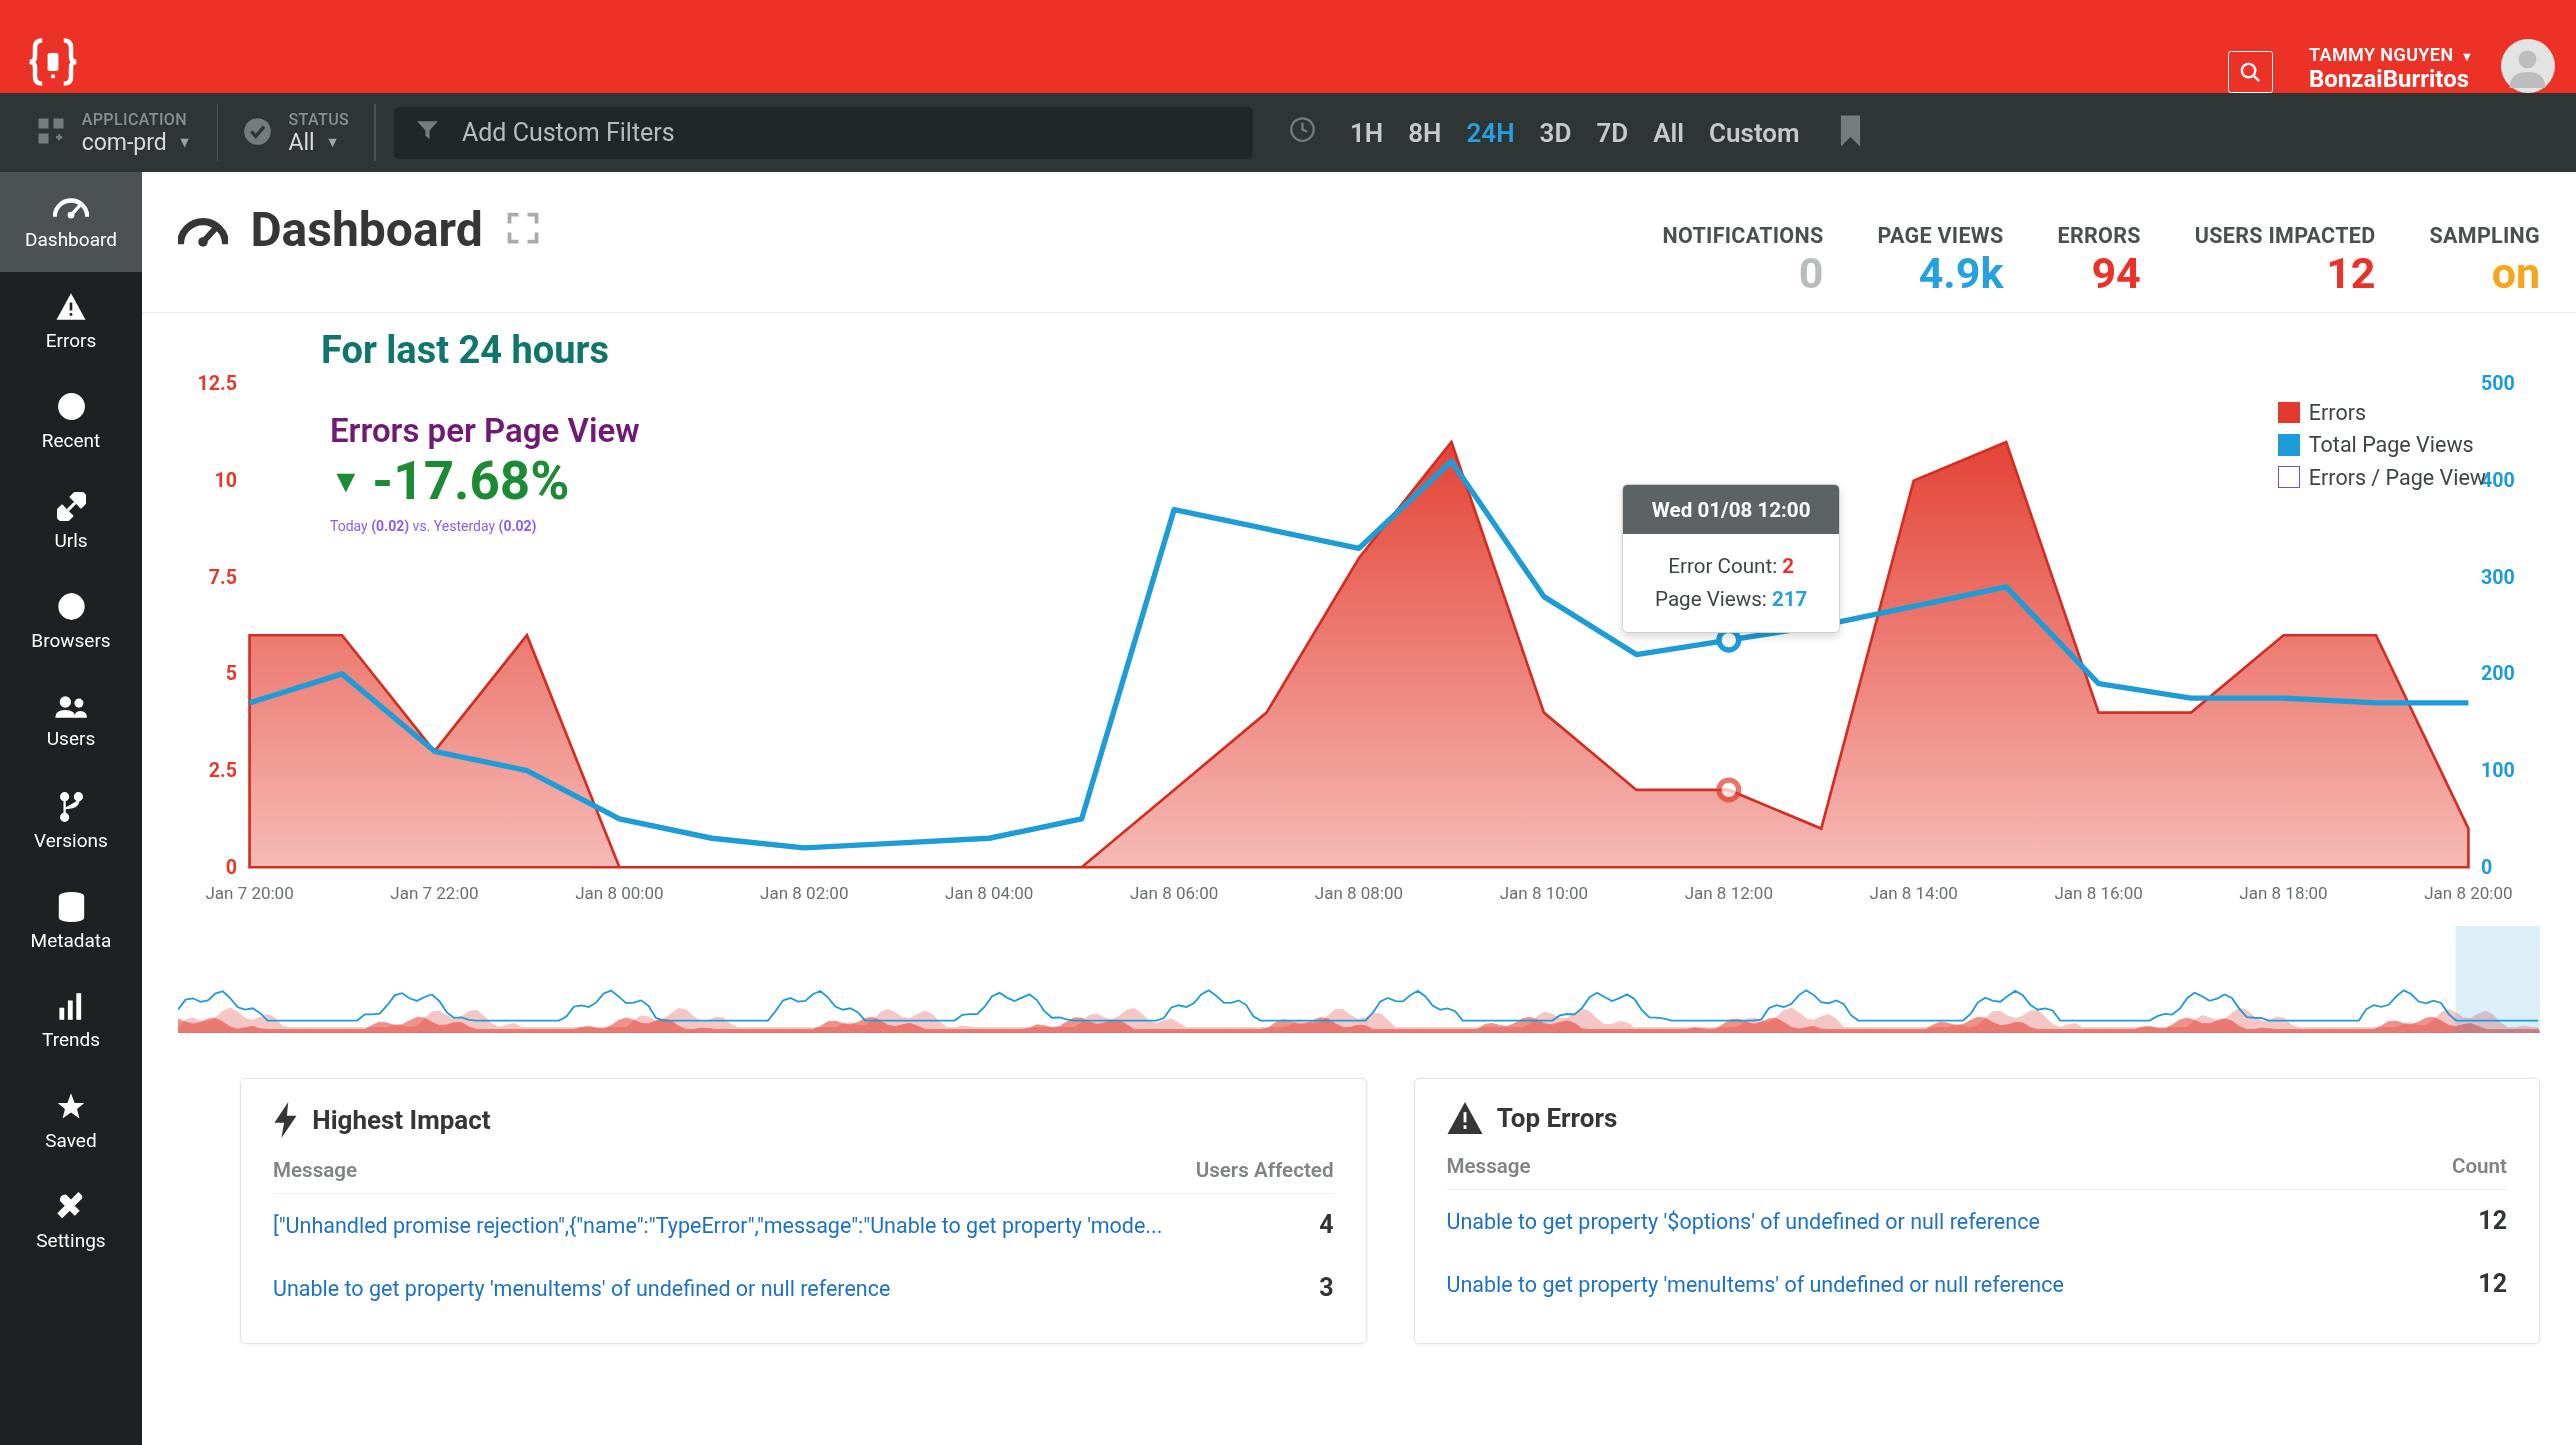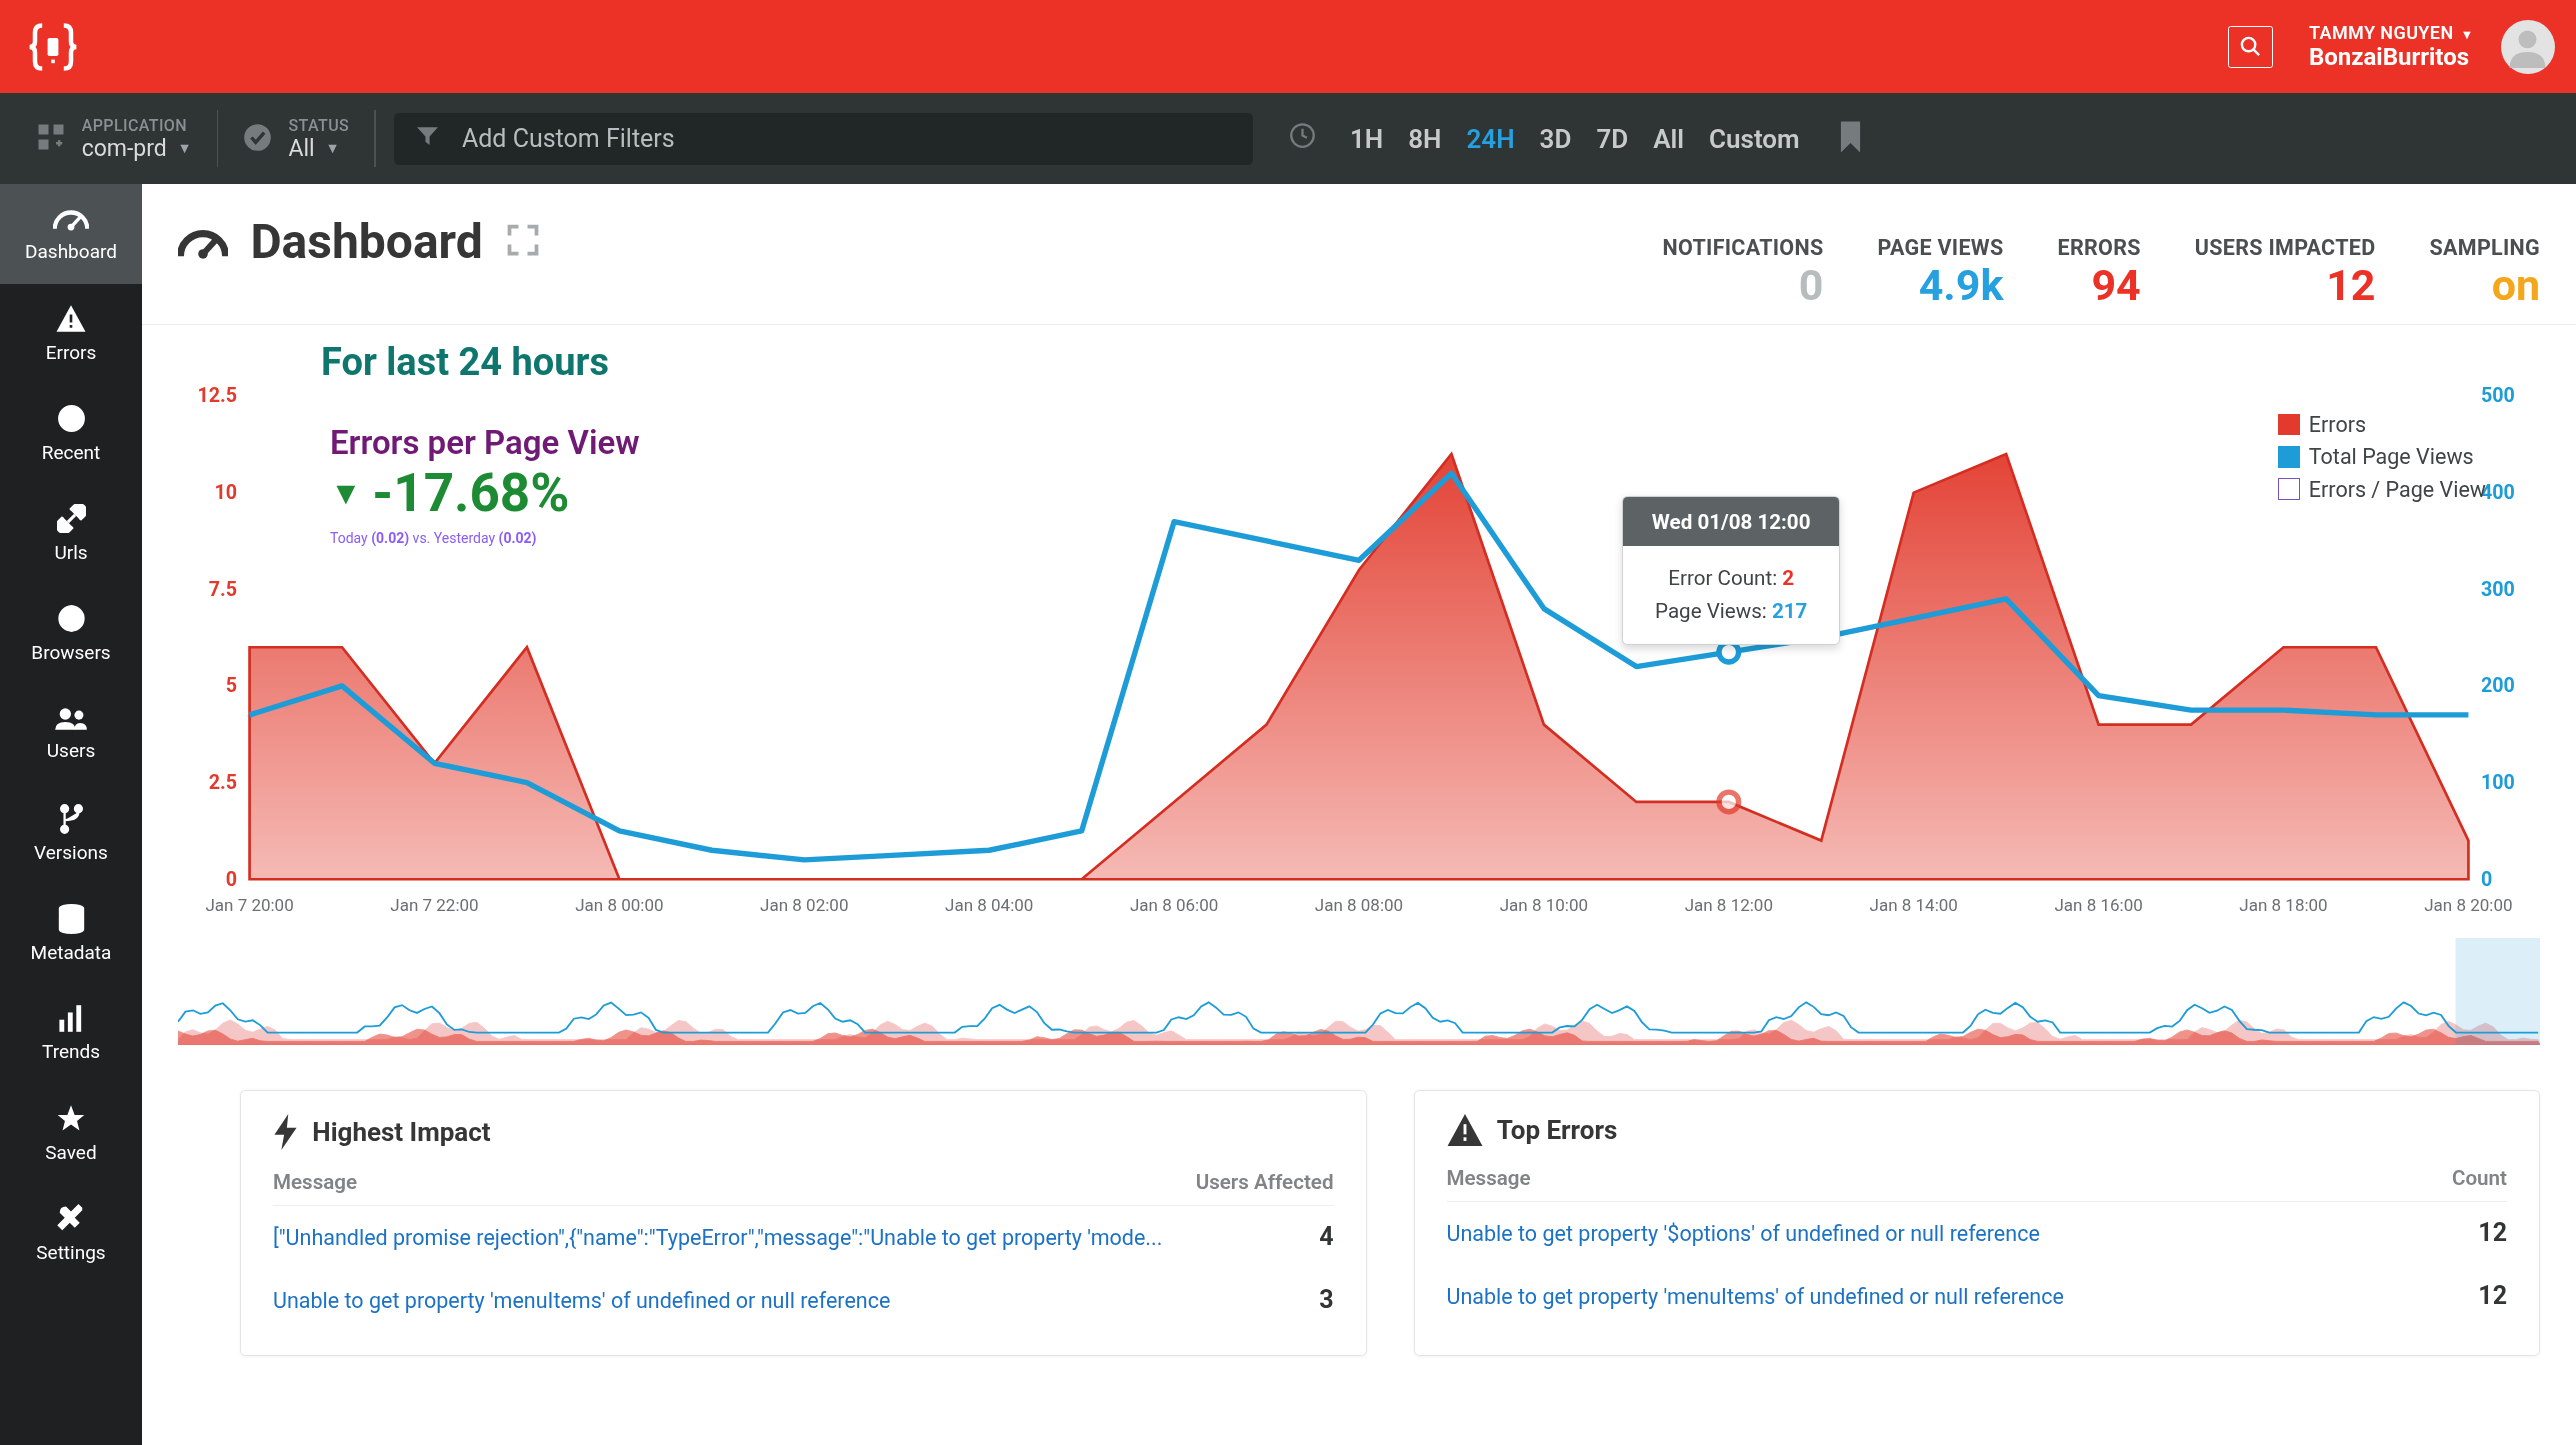--- a/index.html
+++ b/index.html
@@ -1,28 +1,28 @@
 <!DOCTYPE html>
 <html style="font-size:14.3px"><head>
 <meta charset="utf-8">
 <style>
 * { box-sizing: border-box; margin: 0; padding: 0; }
 body { font-family: -apple-system, BlinkMacSystemFont, "Segoe UI", Roboto, Helvetica, Arial, sans-serif; overflow: hidden; background: #fff; width: 2576px; height: 1445px; transform-origin: top left; }
-.topbar { background: #ec3127; height: 93px; display: flex; align-items: center; padding: 0 21.5px; color: #fff; }
+.topbar { background: #ec3127; height: 93px; display: flex; align-items: flex-end; padding: 0 21.5px; color: #fff; }
 .logo { width: 63px; height: 63px; display: flex; align-items: center; justify-content: center; margin-right: 18px; }
 .topbar-spacer { flex: 1; }
 .search-btn { width: 45px; height: 42px; border: 1.8px solid #fff; border-radius: 2.7px; display: flex; align-items: center; justify-content: center; margin-right: 36px; cursor: pointer; }
 .user-block { text-align: left; margin-right: 27px; }
 .user-name { font-size: 18px; font-weight: 600; letter-spacing: 0.4px; }
 .user-name .caret { margin-left: 7.2px; font-size: 12.5px; }
 .user-org { font-size: 24px; font-weight: 700; }
 .avatar { width: 54px; height: 54px; border-radius: 50%; background: #e3e3e3; display: flex; align-items: center; justify-content: center; }
 .avatar svg { fill: #bdbdbd; }
 
-.filterbar { background: #2f3435; height: 91px; display: flex; align-items: center; color: #c7c7c7; padding: 0 10.7px; }
+.filterbar { background: #2f3435; height: 79px; display: flex; align-items: center; color: #c7c7c7; padding: 0 10.7px; }
 .fb-sec { display: flex; align-items: center; padding: 0 25px; height: 100%; }
 .fb-divider { width: 1.8px; height: 57px; background: #4c5253; }
 .fb-icon { color: #9ea4a5; margin-right: 16px; }
 .fb-label-group { display: flex; flex-direction: column; }
 .fb-small-label { font-size: 16px; color: #8a9091; font-weight: 500; letter-spacing: 0.4px; text-transform: uppercase; }
 .fb-value { font-size: 23px; color: #d8dadb; font-weight: 400; display: flex; align-items: center; }
 .fb-value .caret { margin-left: 10.7px; font-size: 14.3px; color: #9ea4a5; }
 .fb-custom-filter { background: #212627; border-radius: 5.4px; height: 52px; flex: 1; max-width: 859px; display: flex; align-items: center; padding: 0 21.5px; font-size: 25px; color: #b7bcbd; margin: 0 18px; }
 .fb-custom-filter .funnel { margin-right: 21.5px; color: #767c7d; }
 .fb-timerange { display: flex; align-items: center; gap: 25px; padding: 0 18px; font-size: 26px; font-weight: 600; color: #c7cacb; }

